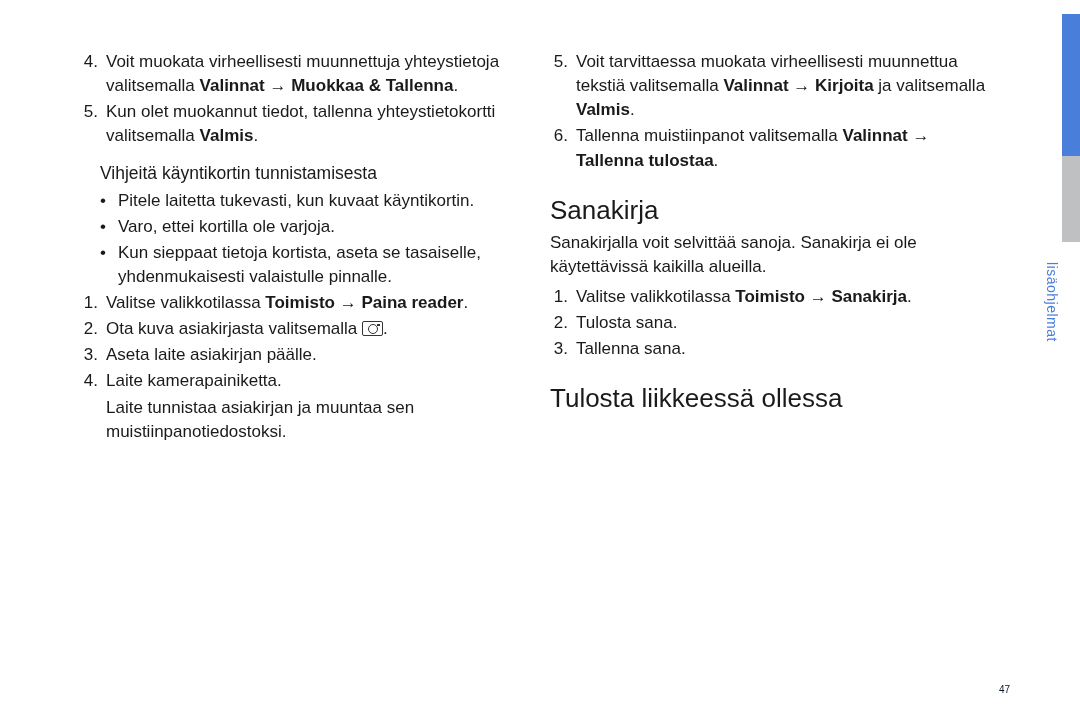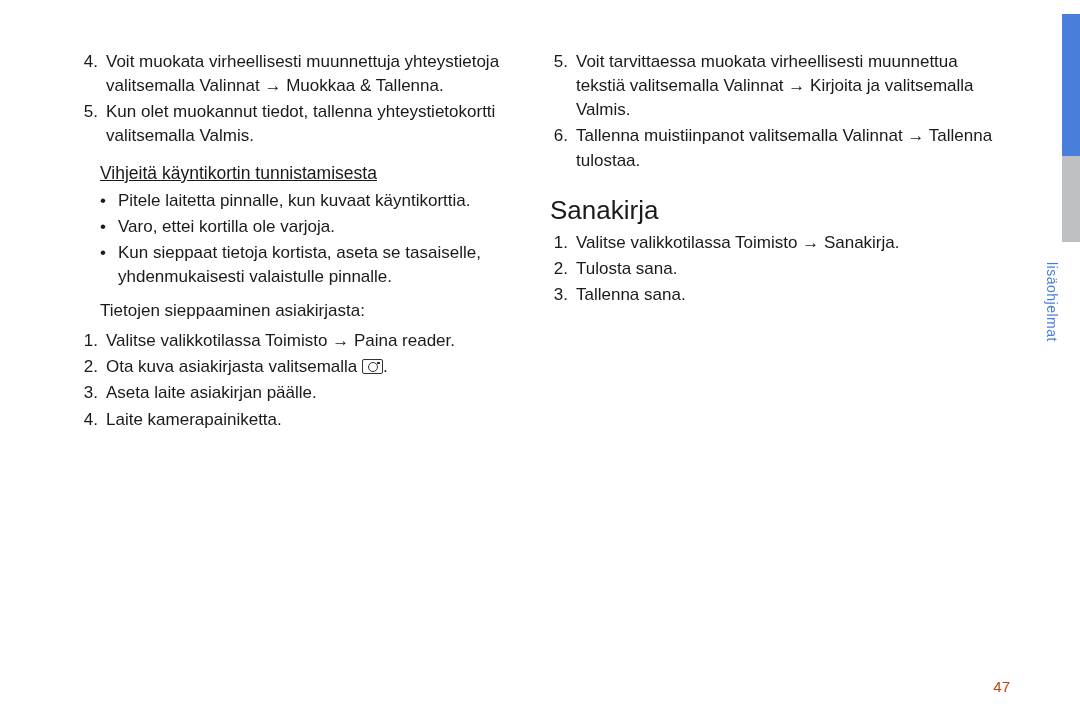--- a/index.html
+++ b/index.html
@@ -9,111 +9,116 @@
     .col-left { max-width: 420px; }
     .col-right { max-width: 450px; }
     ol { list-style: none; padding-left: 0; }
     ol li { display: flex; font-size: 17px; line-height: 1.42; margin-bottom: 2px; }
     ol li .num { min-width: 26px; text-align: right; padding-right: 8px; }
     ol li .body { flex: 1; }
     ul { list-style: none; padding-left: 20px; }
     ul li { display: flex; font-size: 17px; line-height: 1.42; margin-bottom: 2px; }
     ul li .bullet { min-width: 18px; }
     ul li .body { flex: 1; }
-    .subhead { font-size: 17.5px; margin-top: 14px; margin-bottom: 5px; padding-left: 20px; text-decoration: underline; }
+    .subhead { font-size: 17.5px; margin-top: 14px; margin-bottom: 5px; padding-left: 20px; }
     .h2 { font-size: 26px; font-weight: 400; margin-top: 22px; margin-bottom: 5px; }
     .para { font-size: 17px; line-height: 1.42; margin-bottom: 6px; }
-    .bold { font-weight: normal; }
+    .bold { font-weight: bold; }
     .arrow { font-family: Arial, sans-serif; }
     .icon-camera { display: inline-block; width: 21px; height: 15px; border: 1.5px solid #333; border-radius: 2px; vertical-align: -2px; position: relative; background: #fff; }
     .icon-camera:before { content: ""; position: absolute; width: 8px; height: 8px; border: 1.3px solid #333; border-radius: 50%; left: 5px; top: 2px; }
     .icon-camera:after { content: ""; position: absolute; width: 3px; height: 2px; background: #333; right: 2px; top: 2px; }
     .sidebar { position: absolute; right: 0; top: 0; width: 30px; height: 721px; }
     .blue-tab { position: absolute; right: 0; top: 14px; width: 18px; height: 142px; background: #4a7edb; }
     .gray-tab { position: absolute; right: 0; top: 156px; width: 18px; height: 86px; background: #bfc0c2; }
     .side-text { position: absolute; right: 20px; top: 262px; font-size: 14px; color: #4a7edb; writing-mode: vertical-rl; letter-spacing: 0.5px; }
-    .pagenum { position: absolute; right: 70px; bottom: 26px; font-size: 15px; color: #c2410c; }
+    .pagenum { position: absolute; right: 70px; bottom: 26px; font-size: 10px; color: #0f172a; }
   </style>
 </head>
 <body>
 
 <div class="page">
   <div class="column col-left">
     <ol id="L-OL1">
         <li>
           <span class="num">4.</span>
           <span class="body"><span>Voit muokata virheellisesti muunnettuja yhteystietoja valitsemalla <span class="bold">Valinnat</span> <span class="arrow">→</span> <span class="bold">Muokkaa &amp; Tallenna</span>.</span></span>
         </li>
         <li>
           <span class="num">5.</span>
           <span class="body"><span>Kun olet muokannut tiedot, tallenna yhteystietokortti valitsemalla <span class="bold">Valmis</span>.</span></span>
         </li>
       </ol>
     <div class="subhead">Vihjeitä käyntikortin tunnistamisesta</div>
     <ul id="L-UL1">
         <li>
           <span class="bullet">•</span>
-          <span class="body">Pitele laitetta pinnalle, kun kuvaat käyntikorttia.</span>
+          <span class="body">Pitele laitetta tukevasti, kun kuvaat käyntikortin.</span>
         </li>
         <li>
           <span class="bullet">•</span>
           <span class="body">Varo, ettei kortilla ole varjoja.</span>
         </li>
         <li>
           <span class="bullet">•</span>
           <span class="body">Kun sieppaat tietoja kortista, aseta se tasaiselle, yhdenmukaisesti valaistulle pinnalle.</span>
         </li>
       </ul>
-    <div class="para" style="padding-left:20px; margin-top:10px;">Tietojen sieppaaminen asiakirjasta:</div>
     <ol id="L-OL2">
         <li>
           <span class="num">1.</span>
           <span class="body"><span>Valitse valikkotilassa <span class="bold">Toimisto</span> <span class="arrow">→</span> <span class="bold">Paina reader</span>.</span></span>
         </li>
         <li>
           <span class="num">2.</span>
           <span class="body"><span>Ota kuva asiakirjasta valitsemalla <span class="icon-camera"></span>.</span></span>
         </li>
         <li>
           <span class="num">3.</span>
           <span class="body"><span>Aseta laite asiakirjan päälle.</span></span>
         </li>
         <li>
           <span class="num">4.</span>
           <span class="body"><span>Laite kamerapainiketta.</span></span>
         </li>
+        <li>
+          <span class="num"></span>
+          <span class="body">Laite tunnistaa asiakirjan ja muuntaa sen muistiinpanotiedostoksi.</span>
+        </li>
       </ol>
   </div>
 
   <div class="column col-right">
     <ol id="R-OL1">
         <li>
           <span class="num">5.</span>
           <span class="body"><span>Voit tarvittaessa muokata virheellisesti muunnettua tekstiä valitsemalla <span class="bold">Valinnat</span> <span class="arrow">→</span> <span class="bold">Kirjoita</span> ja valitsemalla <span class="bold">Valmis</span>.</span></span>
         </li>
         <li>
           <span class="num">6.</span>
           <span class="body"><span>Tallenna muistiinpanot valitsemalla <span class="bold">Valinnat</span> <span class="arrow">→</span> <span class="bold">Tallenna tulostaa</span>.</span></span>
         </li>
       </ol>
     <h2 class="h2">Sanakirja</h2>
+    <div class="para">Sanakirjalla voit selvittää sanoja. Sanakirja ei ole käytettävissä kaikilla alueilla.</div>
     <ol id="R-OL2">
         <li>
           <span class="num">1.</span>
           <span class="body"><span>Valitse valikkotilassa <span class="bold">Toimisto</span> <span class="arrow">→</span> <span class="bold">Sanakirja</span>.</span></span>
         </li>
         <li>
           <span class="num">2.</span>
           <span class="body"><span>Tulosta sana.</span></span>
         </li>
         <li>
           <span class="num">3.</span>
           <span class="body"><span>Tallenna sana.</span></span>
         </li>
       </ol>
+    <h2 class="h2">Tulosta liikkeessä ollessa</h2>
   </div>
 </div>
 
 <div class="sidebar">
   <div class="blue-tab"></div>
   <div class="gray-tab"></div>
   <div class="side-text">lisäohjelmat</div>
 </div>
 <div class="pagenum">47</div>
 

